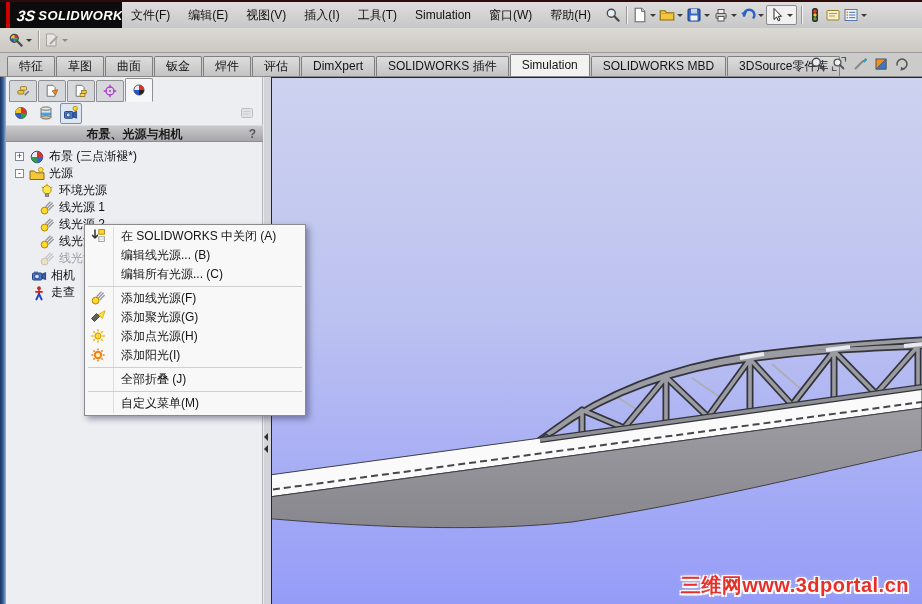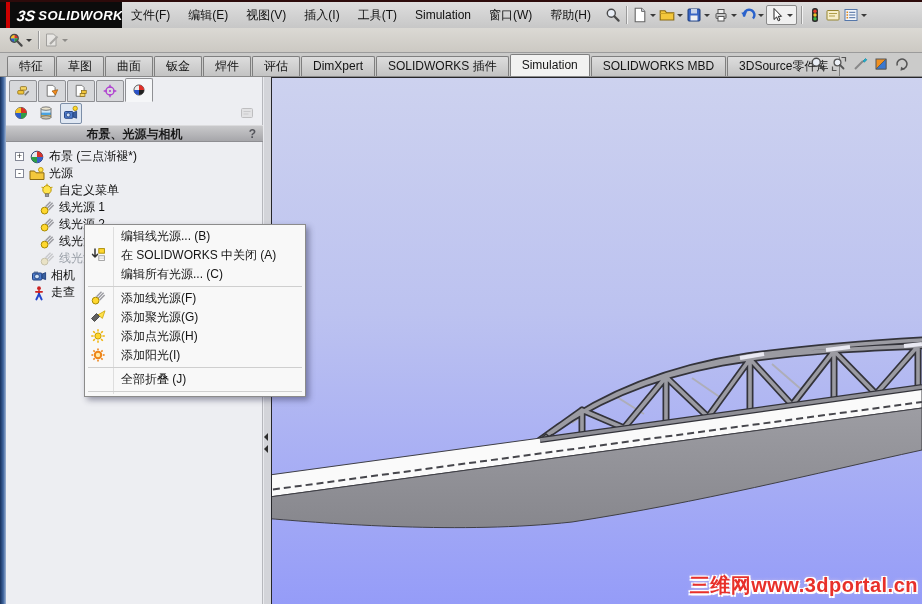--- a/index.html
+++ b/index.html
@@ -60,21 +60,21 @@
   .trow.disabled .ticon{opacity:.45;filter:grayscale(.6);}
 
   
   .gutter{position:absolute;left:264px;top:77px;width:7px;height:527px;background:#d3d4d9;z-index:2;}
   .sparrow{width:0;height:0;border:4px solid transparent;border-right-color:#2c2c2c;border-left-width:0;margin:4px 0 0 0;}
 
   
   .viewport{position:absolute;left:271px;top:77px;width:651px;height:527px;box-sizing:border-box;border-left:1px solid #26262a;border-top:1px solid #26262a;
             background:linear-gradient(180deg,#cdd2ef 0%,#bcc2f0 45%,#959cf8 100%);z-index:1;}
   .bridge{position:absolute;left:0;top:0;width:100%;height:100%;}
-  .watermark{position:absolute;right:4px;bottom:5px;font-size:20px;font-weight:bold;letter-spacing:.5px;color:#e8302a;
+  .watermark{position:absolute;right:13px;bottom:5px;font-size:20px;font-weight:bold;letter-spacing:.5px;color:#e8302a;
              text-shadow:-1.5px -1.5px 0 #fff,1.5px -1.5px 0 #fff,-1.5px 1.5px 0 #fff,1.5px 1.5px 0 #fff,0 0 4px #ffd8d8;}
 
   
   .cmenu{position:absolute;left:84px;top:224px;width:222px;background:#f8f8f8;border:1px solid #8b8b8b;box-sizing:border-box;
          box-shadow:3px 3px 6px rgba(40,40,70,.45);z-index:20;padding:2px 0;}
   .cmenu::before{content:"";position:absolute;left:28px;top:2px;bottom:2px;width:1px;background:#dedede;}
   .mi{position:relative;height:19px;line-height:19px;padding-left:36px;font-size:12px;color:#141414;white-space:nowrap;}
   .mi .mic{position:absolute;left:5px;top:1px;}
   .msep{height:5px;position:relative;}
   .msep::after{content:"";position:absolute;left:3px;right:3px;top:2px;height:1px;background:#cfcfcf;}
@@ -508,21 +508,21 @@
             </svg>
           </span>
         <span class="tlabel">光源</span>
       </div>
       <div class="trow ind1">
         <span class="ticon">
             <svg class="ic">
               <use href="#i-bulb"></use>
             </svg>
           </span>
-        <span class="tlabel">自定义菜单</span>
+        <span class="tlabel">环境光源</span>
       </div>
       <div class="trow ind1">
         <span class="ticon">
             <svg class="ic">
               <use href="#i-comet"></use>
             </svg>
           </span>
         <span class="tlabel">线光源 1</span>
       </div>
       <div class="trow ind1">
@@ -604,66 +604,69 @@
       <path d="M-10,420 L650,330 L650,372 C540,396 430,424 300,444 C190,456 60,446 -10,440 Z" fill="url(#gFas)" stroke="#3f3f45" stroke-width="1"></path>
 
       <path d="M268,362 L650,309" stroke="#33333a" stroke-width="6" fill="none"></path>
       <path d="M268,362 L650,309" stroke="#8f8f96" stroke-width="3.4" fill="none"></path>
     </svg>
     <div class="watermark">三维网www.3dportal.cn</div>
   </div>
 
   <div class="cmenu">
     <div class="mi">
+      <span class="mic">
+          <svg class="ic">
+            <use href="#i-togglelight"></use>
+          </svg>
+        </span>
+      <span>在 SOLIDWORKS 中关闭 (A)</span>
+    </div>
+    <div class="mi">
       <span>编辑线光源... (B)</span>
     </div>
     <div class="mi">
+      <span>编辑所有光源... (C)</span>
+    </div>
+    <div class="msep"></div>
+    <div class="mi">
       <span class="mic">
           <svg class="ic">
-            <use href="#i-togglelight"></use>
-          </svg>
-        </span>
-      <span>在 SOLIDWORKS 中关闭 (A)</span>
-    </div>
-    <div class="mi">
-      <span>编辑所有光源... (C)</span>
+            <use href="#i-comet"></use>
+          </svg>
+        </span>
+      <span>添加线光源(F)</span>
+    </div>
+    <div class="mi">
+      <span class="mic">
+          <svg class="ic">
+            <use href="#i-spot"></use>
+          </svg>
+        </span>
+      <span>添加聚光源(G)</span>
+    </div>
+    <div class="mi">
+      <span class="mic">
+          <svg class="ic">
+            <use href="#i-sun"></use>
+          </svg>
+        </span>
+      <span>添加点光源(H)</span>
+    </div>
+    <div class="mi">
+      <span class="mic">
+          <svg class="ic">
+            <use href="#i-ringsun"></use>
+          </svg>
+        </span>
+      <span>添加阳光(I)</span>
     </div>
     <div class="msep"></div>
     <div class="mi">
-      <span class="mic">
-          <svg class="ic">
-            <use href="#i-comet"></use>
-          </svg>
-        </span>
-      <span>添加线光源(F)</span>
-    </div>
-    <div class="mi">
-      <span class="mic">
-          <svg class="ic">
-            <use href="#i-spot"></use>
-          </svg>
-        </span>
-      <span>添加聚光源(G)</span>
-    </div>
-    <div class="mi">
-      <span class="mic">
-          <svg class="ic">
-            <use href="#i-sun"></use>
-          </svg>
-        </span>
-      <span>添加点光源(H)</span>
-    </div>
-    <div class="mi">
-      <span class="mic">
-          <svg class="ic">
-            <use href="#i-ringsun"></use>
-          </svg>
-        </span>
-      <span>添加阳光(I)</span>
+      <span>全部折叠 (J)</span>
     </div>
     <div class="msep"></div>
     <div class="mi">
-      <span>全部折叠 (J)</span>
-    </div>
-    <div class="msep"></div>
+      <span>自定义菜单(M)</span>
+    </div>
   </div>
 
 </div>
 
 </body></html>

